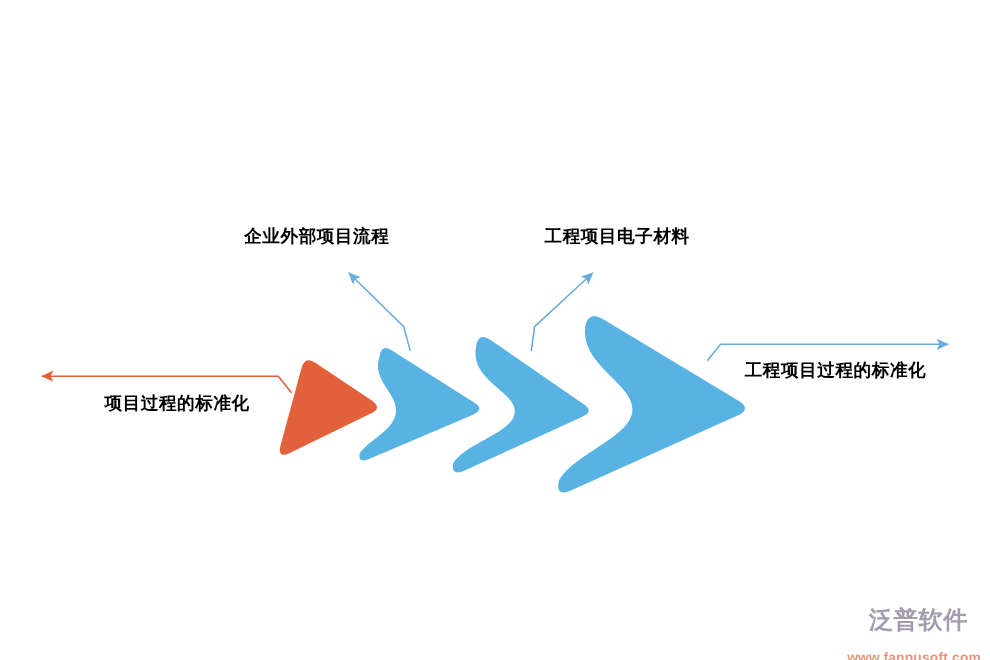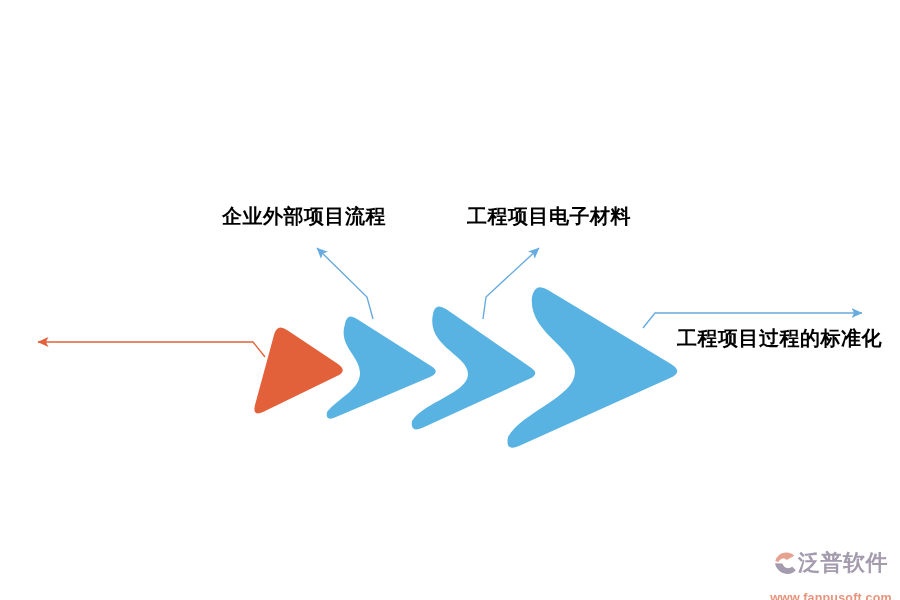--- a/index.html
+++ b/index.html
@@ -17,42 +17,43 @@
   }
   .stage svg.graphic {
     position: absolute;
     left: 0;
     top: 0;
   }
   .callout-label {
     position: absolute;
     font-family: "Liberation Sans", sans-serif;
     font-weight: bold;
-    font-size: 20px;
+    font-size: 16px;
     letter-spacing: 0.5px;
     color: #000000;
     white-space: nowrap;
     line-height: 24px;
   }
   .lbl-top-left  { left: 222px; top: 204px; }
-  .lbl-top-right { left: 467px; top: 204px; }
+  .lbl-top-right { left: 495px; top: 204px; }
   .lbl-left      { left: 95px;  top: 356px; }
   .lbl-right     { left: 677px; top: 326px; text-align: right; }
 
   .watermark {
     position: absolute;
     left: 766px;
     top: 549px;
     width: 130px;
   }
   .watermark .brand-row {
     display: flex;
     align-items: center;
     padding-left: 7px;
     height: 27px;
+    flex-direction: column;
   }
   .watermark .brand-text {
     font-weight: bold;
     font-size: 22px;
     letter-spacing: 0.5px;
     color: #a49cae;
     white-space: nowrap;
     margin-left: 1px;
   }
   .watermark .url-text {
@@ -89,20 +90,21 @@
              C522,412 575,397 575,372 C575,348 528,332 532,297 Q535,282 548,290 Z" fill="#58b3e2"></path>
 
     <polyline points="265,357 253,342 38,342" fill="none" stroke-width="1.4" marker-end="url(#ah-orange)" stroke="#e2603a"></polyline>
     <polyline points="373,319 367,297 317,248" fill="none" stroke-width="1.4" marker-end="url(#ah-blue)" stroke="#68abde"></polyline>
     <polyline points="483,319 486,297 539,248" fill="none" stroke-width="1.4" marker-end="url(#ah-blue)" stroke="#68abde"></polyline>
     <polyline points="643,328 655,313 862,313" fill="none" stroke-width="1.4" marker-end="url(#ah-blue)" stroke="#68abde"></polyline>
   </svg>
 
   <div class="callout-label lbl-top-left">企业外部项目流程</div>
   <div class="callout-label lbl-top-right">工程项目电子材料</div>
+  <div class="callout-label lbl-left">项目过程的标准化</div>
   <div class="callout-label lbl-right">工程项目过程的标准化</div>
 
   <div class="watermark">
     <div class="brand-row">
       <svg width="24" height="26" viewBox="0 0 24 26">
         <path d="M2.3,11.2 C3.8,5.2 9.5,1.6 15.6,2.7 C17.9,3.1 19.9,4.2 21.3,5.8
                  L13.6,10.0 C12.3,8.7 10.3,8.2 8.5,8.9 C7.0,9.4 5.9,10.6 5.4,12.1 Z" fill="#e5a28e"></path>
         <path d="M2.1,13.2 L9.6,13.6 C10.0,15.8 11.7,17.6 14.0,18.1
                  C15.9,18.5 17.8,17.9 19.1,16.6 L22.8,20.3
                  C20.3,23.1 16.5,24.5 12.7,23.8 C7.1,22.8 2.7,18.4 2.1,13.2 Z" fill="#a49cae"></path>

